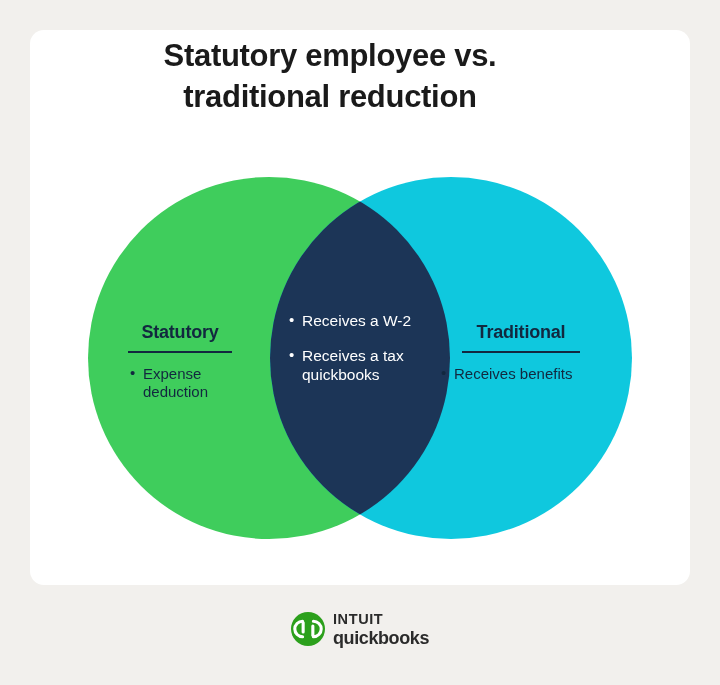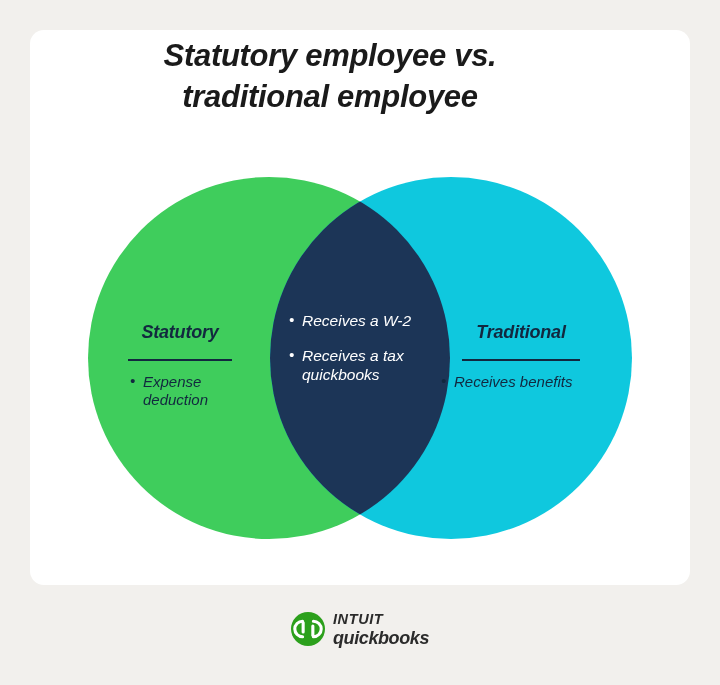--- a/index.html
+++ b/index.html
@@ -10,21 +10,20 @@
     width: 720px;
     height: 685px;
     background: #f2f0ed;
     font-family: "Liberation Sans", sans-serif;
     overflow: hidden;
   }
   #infographic {
     position: relative;
     width: 708px;
     height: 685px;
-    font-style: italic;
   }
   .card {
     position: absolute;
     left: 30px;
     top: 30px;
     width: 660px;
     height: 555px;
     background: #ffffff;
     border-radius: 14px;
   }
@@ -64,21 +63,21 @@
   }
   .group {
     position: absolute;
   }
   .group-heading {
     font-size: 18px;
     font-weight: bold;
     color: #12283f;
     text-align: center;
     letter-spacing: -0.2px;
-    padding-bottom: 16px;
+    padding-bottom: 8px;
   }
   .group-rule {
     height: 2px;
     background: #12283f;
     margin: 0 auto 12px auto;
   }
   .bullets {
     list-style: none;
     margin: 0;
     padding: 0;
@@ -176,21 +175,21 @@
 </style>
 </head>
 <body>
 
 <div id="infographic">
 
   <div class="card"></div>
 
   <div class="title">
     <span class="line">Statutory employee vs.</span>
-    <span class="line">traditional employee</span>
+    <span class="line">traditional reduction</span>
   </div>
 
   <div class="venn">
     <svg class="venn-svg" width="720" height="685" viewBox="0 0 720 685">
       <defs>
         <clipPath id="clip-left-circle">
           <circle cx="269" cy="358" r="181"></circle>
         </clipPath>
       </defs>
       <circle cx="269" cy="358" r="181" fill="#3fcd5c"></circle>

